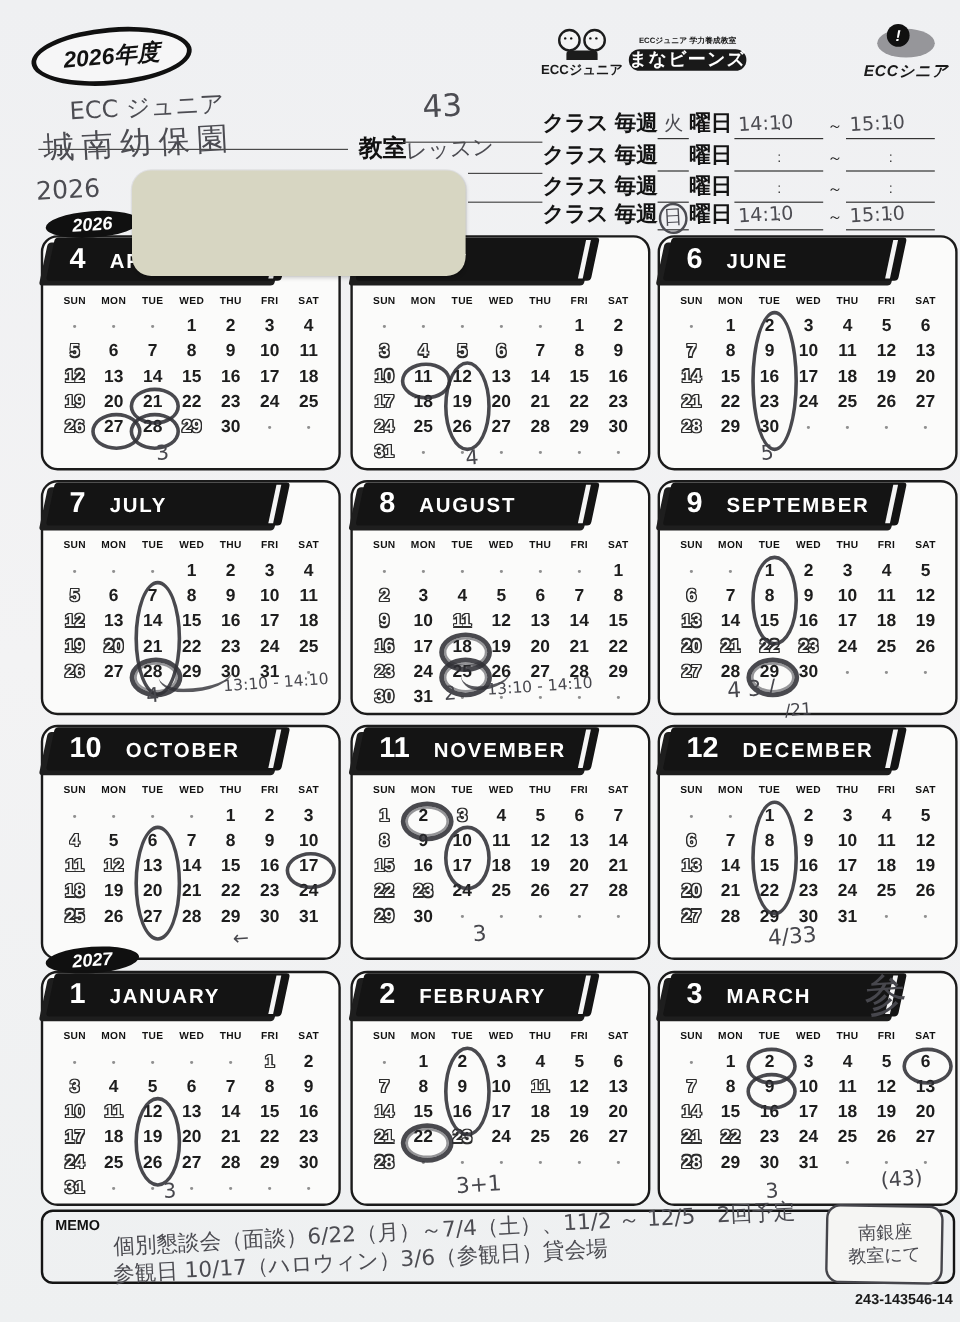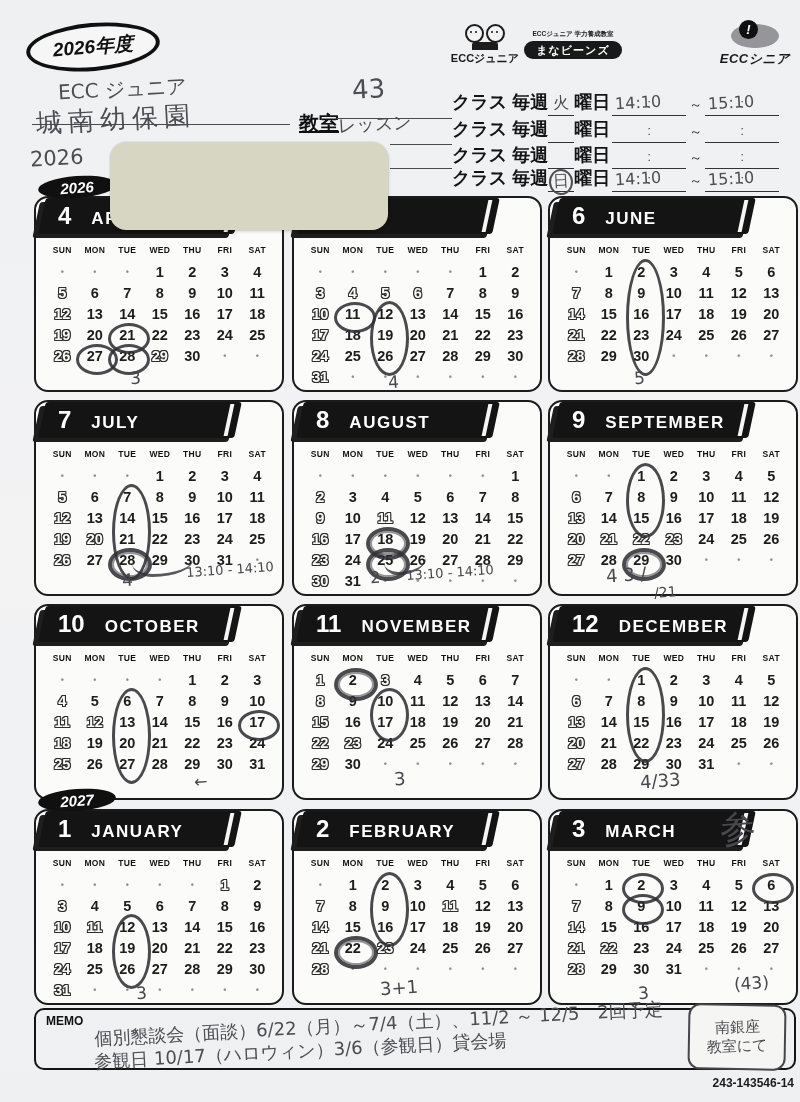--- a/index.html
+++ b/index.html
@@ -10,32 +10,32 @@
   .title-bar{position:absolute;left:52px;top:18px;width:390px;height:47px;background:#161616;border-radius:8px;display:flex;align-items:center;}
   .title-text{color:#fff;font-weight:bold;font-size:33px;letter-spacing:2px;padding-left:108px;white-space:nowrap;}
   .year-oval{position:absolute;left:26px;top:23px;width:126px;height:40px;border:4px solid #101010;border-radius:50%;background:#f6f6f7;display:flex;align-items:center;justify-content:center;transform:rotate(-5deg);font-size:19px;font-weight:bold;font-style:italic;color:#111;}
   .logo{position:absolute;text-align:center;color:#1a1a1a;}
   .logo-kids-faces{display:flex;justify-content:center;gap:2px;margin-bottom:1px;}
   .face{width:15px;height:15px;border:2px solid #1c1c1c;border-radius:50%;background:#f4f4f4;position:relative;}
   .face:after{content:'';position:absolute;left:3px;top:5px;width:2px;height:2px;background:#111;border-radius:50%;box-shadow:5px 0 0 #111;}
   .face-body{width:26px;height:8px;background:#1c1c1c;border-radius:3px 3px 0 0;margin:-2px auto 0;}
   .logo-kids-name{font-size:11px;font-weight:bold;margin-top:1px;}
   .logo-beans-top{font-size:6.5px;font-weight:bold;white-space:nowrap;}
-  .logo-beans-pill{margin-top:2px;background:#191919;border-radius:10px;color:#fff;font-weight:bold;font-size:11px;height:18px;line-height:18px;letter-spacing:1px;}
+  .logo-beans-pill{margin-top:2px;background:#191919;border-radius:10px;color:#fff;font-weight:bold;font-size:15px;height:18px;line-height:18px;letter-spacing:1px;}
   .logo-bs{border:2.5px solid #131313;border-radius:10px;background:#f6f6f7;padding:2px 4px;}
   .bs-line{display:flex;align-items:center;justify-content:center;gap:3px;font-size:9px;font-weight:bold;}
   .bs-line i{display:block;width:16px;height:2px;background:#131313;}
   .bs-bar{background:#131313;color:#fff;font-size:7.5px;font-weight:bold;border-radius:2px;padding:1px 2px;letter-spacing:.3px;margin:1px 0;white-space:nowrap;}
   .logo-senior-bubble{position:relative;width:48px;height:24px;background:#96969a;border-radius:50%;margin:0 auto;}
   .logo-senior-bang{position:absolute;left:8px;top:-4px;width:19px;height:19px;background:#101010;border-radius:50%;color:#fff;font-weight:bold;font-size:13px;line-height:19px;text-align:center;font-style:italic;}
   .logo-senior-name{font-size:13px;font-weight:bold;margin-top:2px;letter-spacing:.5px;font-style:italic;}
   
   .hw{font-family:"DejaVu Sans",sans-serif;color:#4c4c52;transform:rotate(-3deg);white-space:nowrap;}
   .rule{position:absolute;border-bottom:1.5px solid #4a4a4a;}
-  .plabel{position:absolute;font-weight:bold;color:#111;text-decoration:underline;}
+  .plabel{position:absolute;font-weight:bold;color:#111;}
   
   .cls-row{position:absolute;left:452px;width:344px;height:24px;display:flex;align-items:flex-end;}
   .cls-label{font-size:18px;font-weight:bold;color:#141414;white-space:nowrap;padding-bottom:2px;}
   .cls-day{width:26px;height:22px;border-bottom:1.5px solid #333;text-align:center;position:relative;}
   .cls-day .hw{font-size:16px;display:inline-block;}
   .circled{border:2px solid #4c4c52;border-radius:50%;padding:0 2px 1px;}
   .cls-time{width:74px;height:22px;border-bottom:1.5px solid #333;position:relative;margin:0 2px;}
   .cls-colon{position:absolute;left:50%;top:4px;transform:translateX(-50%);font-size:12px;color:#3a3a3a;}
   .cls-time .hw{position:absolute;left:3px;top:0;font-size:16px;}
   .cls-tilde{font-size:13px;color:#222;padding:0 1px 2px;}

